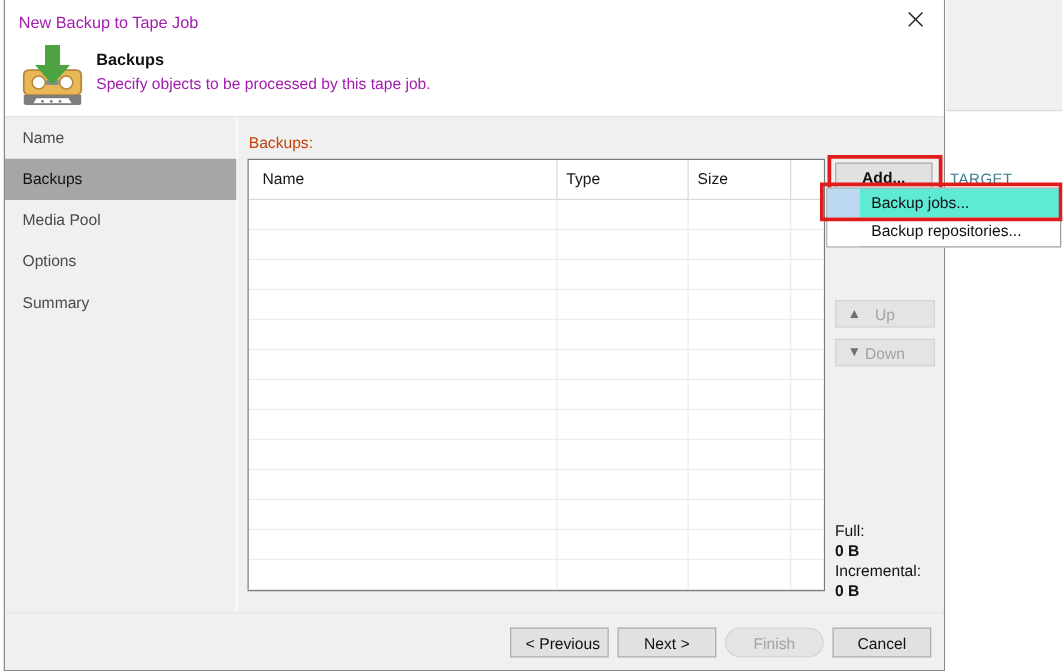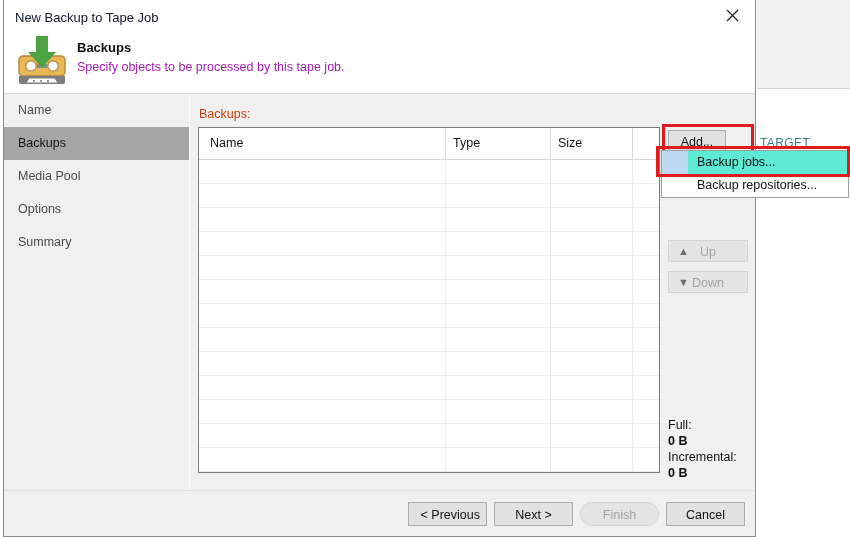--- a/index.html
+++ b/index.html
@@ -61,21 +61,21 @@
 
   .titlebar {
     position: relative;
     height: 36px;
     background: #ffffff;
   }
   .title-text {
     position: absolute;
     left: 11px; top: 10px;
     font-size: 13px;
-    color: #0f172a;
+    color: #a21caf;
   }
   .close-btn {
     position: absolute;
     right: 0px; top: 0px;
     width: 45px; height: 31px;
     display: flex;
     align-items: center;
     justify-content: center;
     background: transparent;
     border: none;
@@ -229,22 +229,23 @@
   .btn.disabled {
     color: #a3a3a3;
     background: #e4e4e4;
     border-color: #d4d4d4;
     cursor: default;
   }
 
   .btn-add {
     position: absolute;
     left: 478px; top: 36px;
-    width: 58px; height: 22px;
+    width: 78px; height: 22px;
     line-height: 20px;
+    font-weight: bold;
   }
   .add-ring {
     position: absolute;
     left: 472px; top: 30px;
     width: 92px; height: 34px;
     border: 3px solid #e01b1b;
     box-sizing: border-box;
     pointer-events: none;
   }
 

